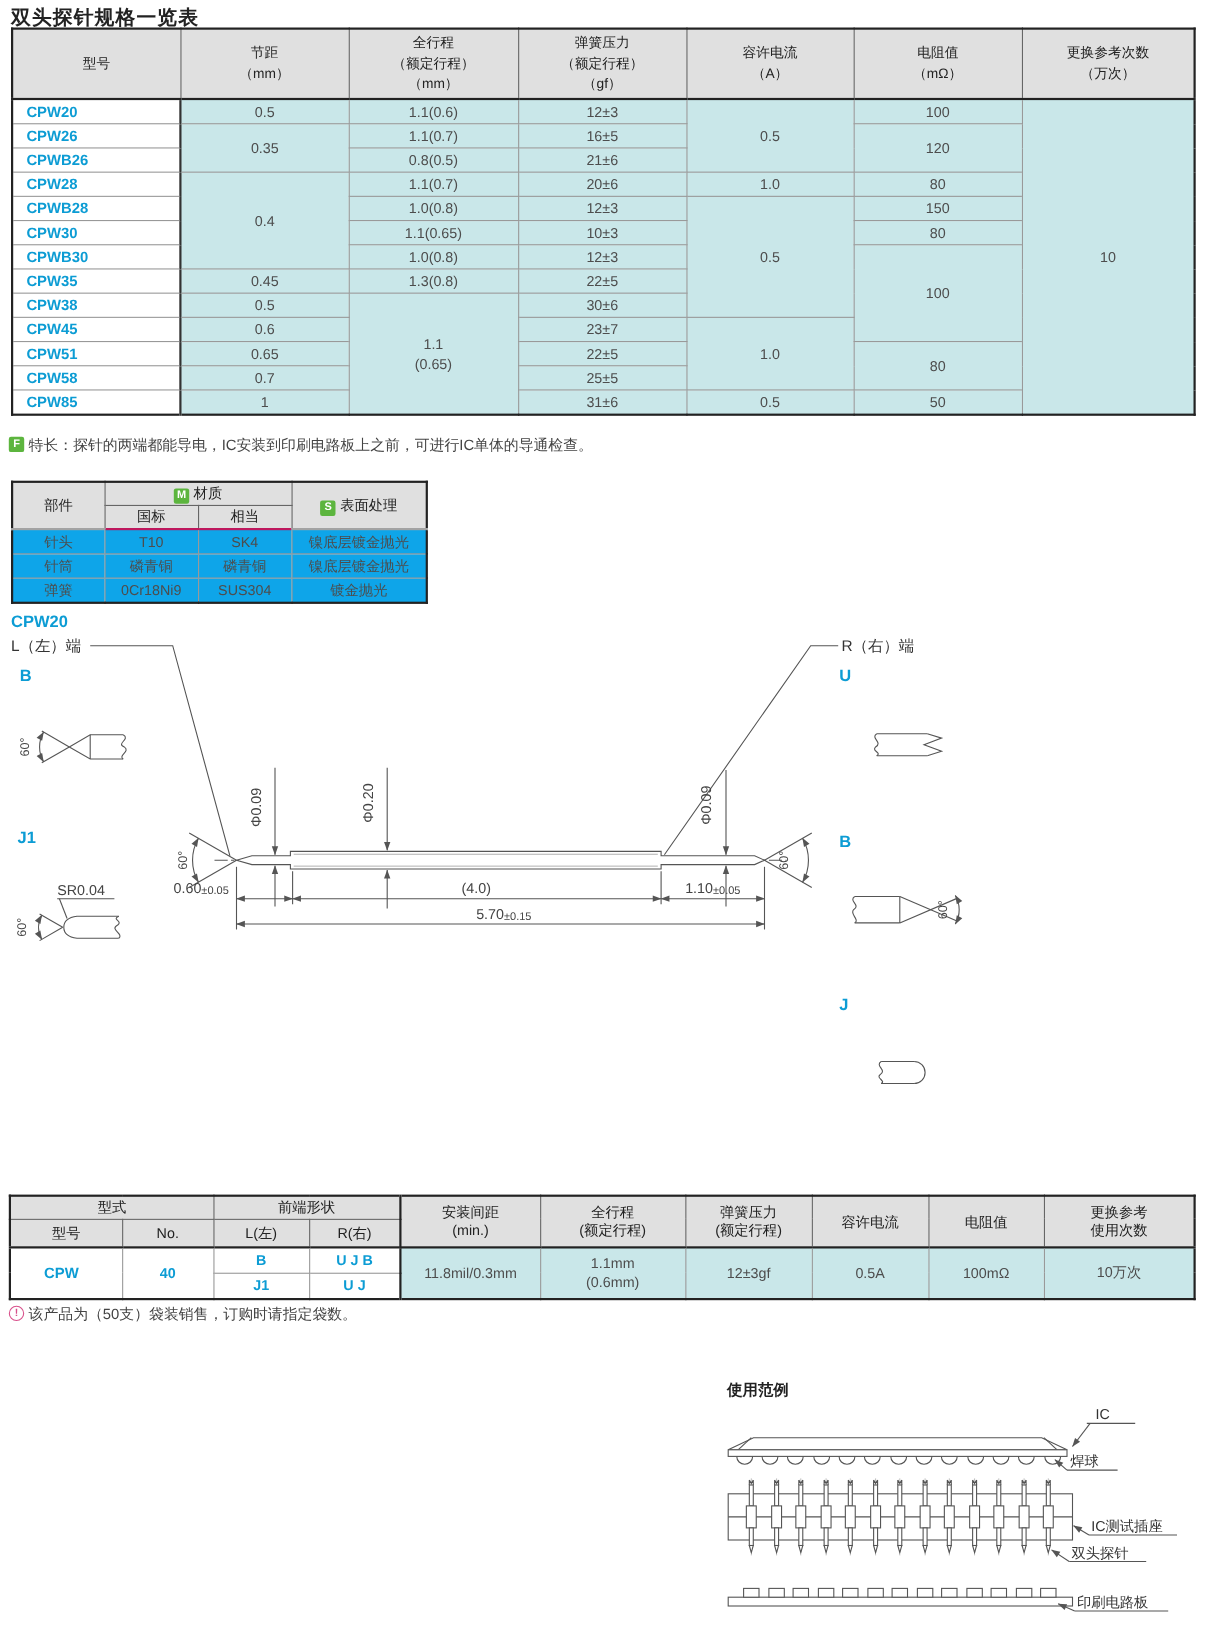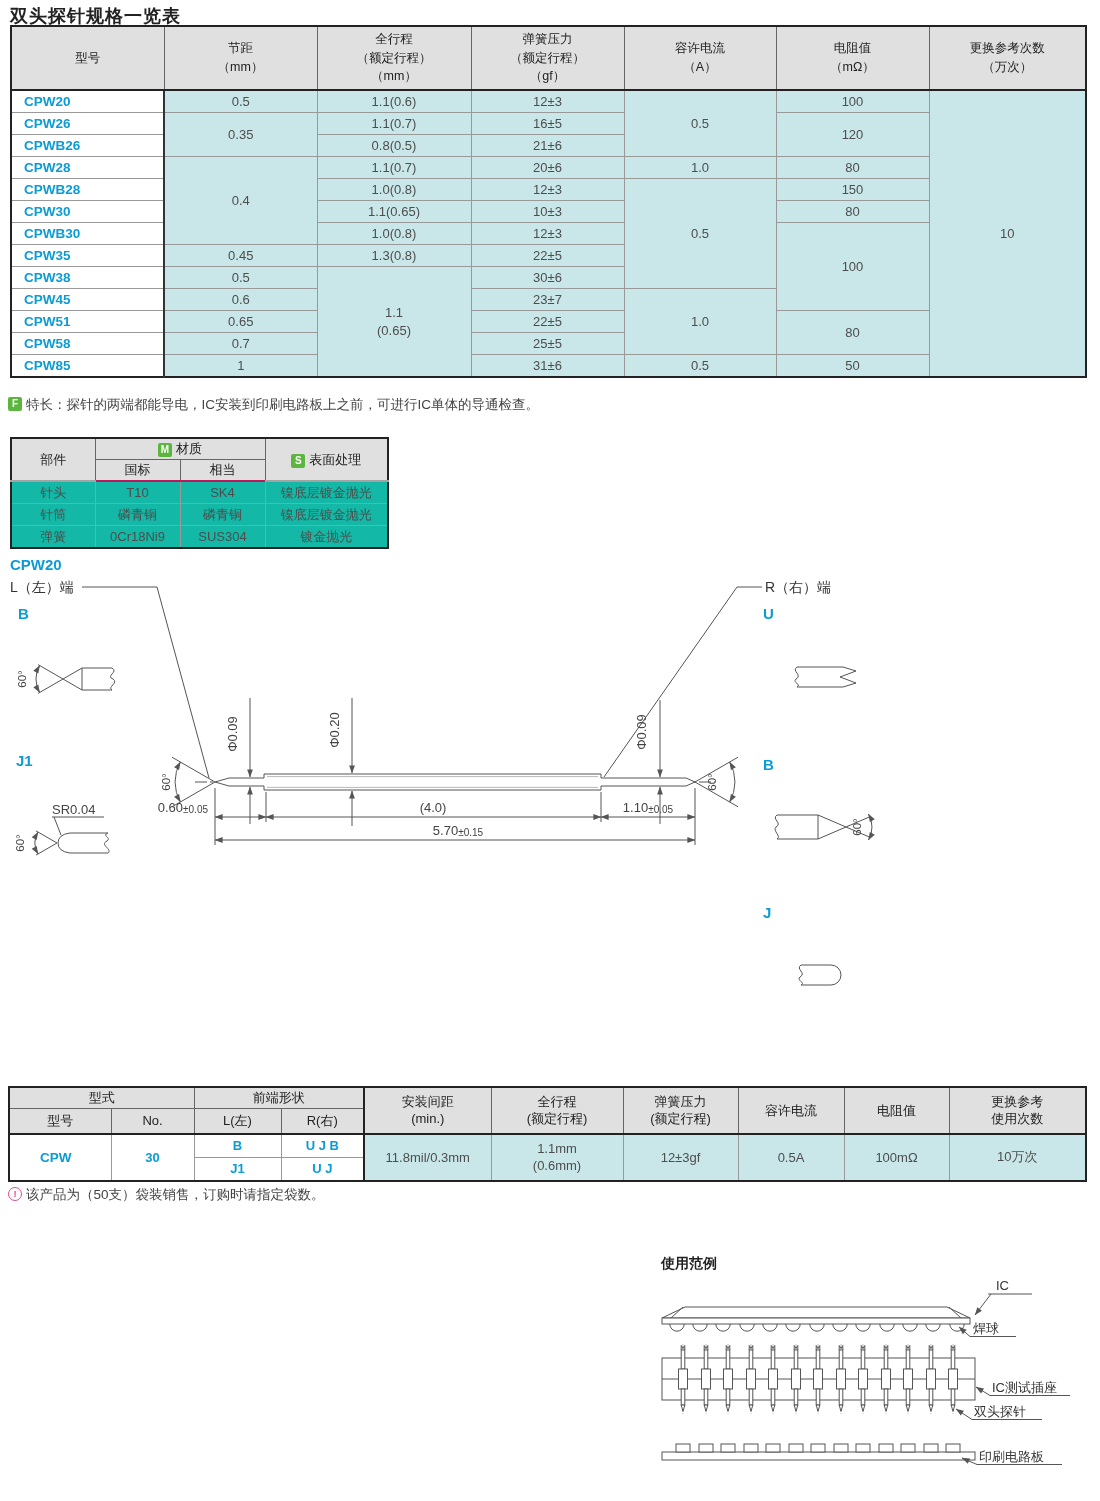--- a/index.html
+++ b/index.html
@@ -25,21 +25,21 @@
          font-size:10px;font-weight:700;text-align:center;line-height:14px;border-radius:2px;margin:1px 4px 0 0;}
   .picon{display:inline-block;flex:0 0 auto;width:14px;height:14px;border:1.5px solid #d8508b;border-radius:50%;
          color:#d8508b;font-size:9.5px;font-weight:700;text-align:center;line-height:11px;
          margin:1px 4px 0 0;box-sizing:border-box;}
 
   
   .mat{position:absolute;left:10px;top:437px;width:377px;border:2px solid #222;}
   .mat th{background:#e0e0e0;border:1px solid #666;font-size:13px;font-weight:400;color:#222;padding:1px 2px;}
   .mat tr.sub th{border-bottom:2px solid #be185d;}
   .mat th.tall{border-bottom:2px solid #a3a3a3;}
-  .mat td{border:1px solid #999;background:#14b8a6;font-size:13px;color:#4d4d4d;text-align:center;height:21px;padding:0 2px;}
+  .mat td{border:1px solid #999;background:#0ea5e9;font-size:13px;color:#4d4d4d;text-align:center;height:21px;padding:0 2px;}
 
   
   .order{position:absolute;left:8px;top:1086px;width:1077px;border:2px solid #222;}
   .order th{background:#e0e0e0;border:1px solid #666;font-size:13px;font-weight:400;color:#222;
             white-space:pre-line;line-height:1.35;padding:1px 2px;}
   .order tr.h2 th{border-bottom:2px solid #222;height:22px;}
   .order th.tall{border-bottom:2px solid #222;}
   .order td{border:1px solid #999;font-size:13px;color:#4d4d4d;text-align:center;height:22px;padding:0 2px;}
   .order td.cy{background:#c9e7e9;}
   .order td.blue{color:#0c9cd4;font-weight:700;background:#fff;}
@@ -385,21 +385,21 @@
 使用次数</th>
     </tr>
     <tr class="h2">
       <th>型号</th>
       <th>No.</th>
       <th>L(左)</th>
       <th>R(右)</th>
     </tr>
     <tr>
       <td rowspan="2" class="mdl">CPW</td>
-      <td rowspan="2" class="blue">30</td>
+      <td rowspan="2" class="blue">40</td>
       <td class="blue">B</td>
       <td class="blue">U J B</td>
       <td rowspan="2" class="cy thick-l">11.8mil/0.3mm</td>
       <td rowspan="2" class="cy pre">1.1mm
 (0.6mm)</td>
       <td rowspan="2" class="cy">12±3gf</td>
       <td rowspan="2" class="cy">0.5A</td>
       <td rowspan="2" class="cy">100mΩ</td>
       <td rowspan="2" class="cy">10万次</td>
     </tr>

